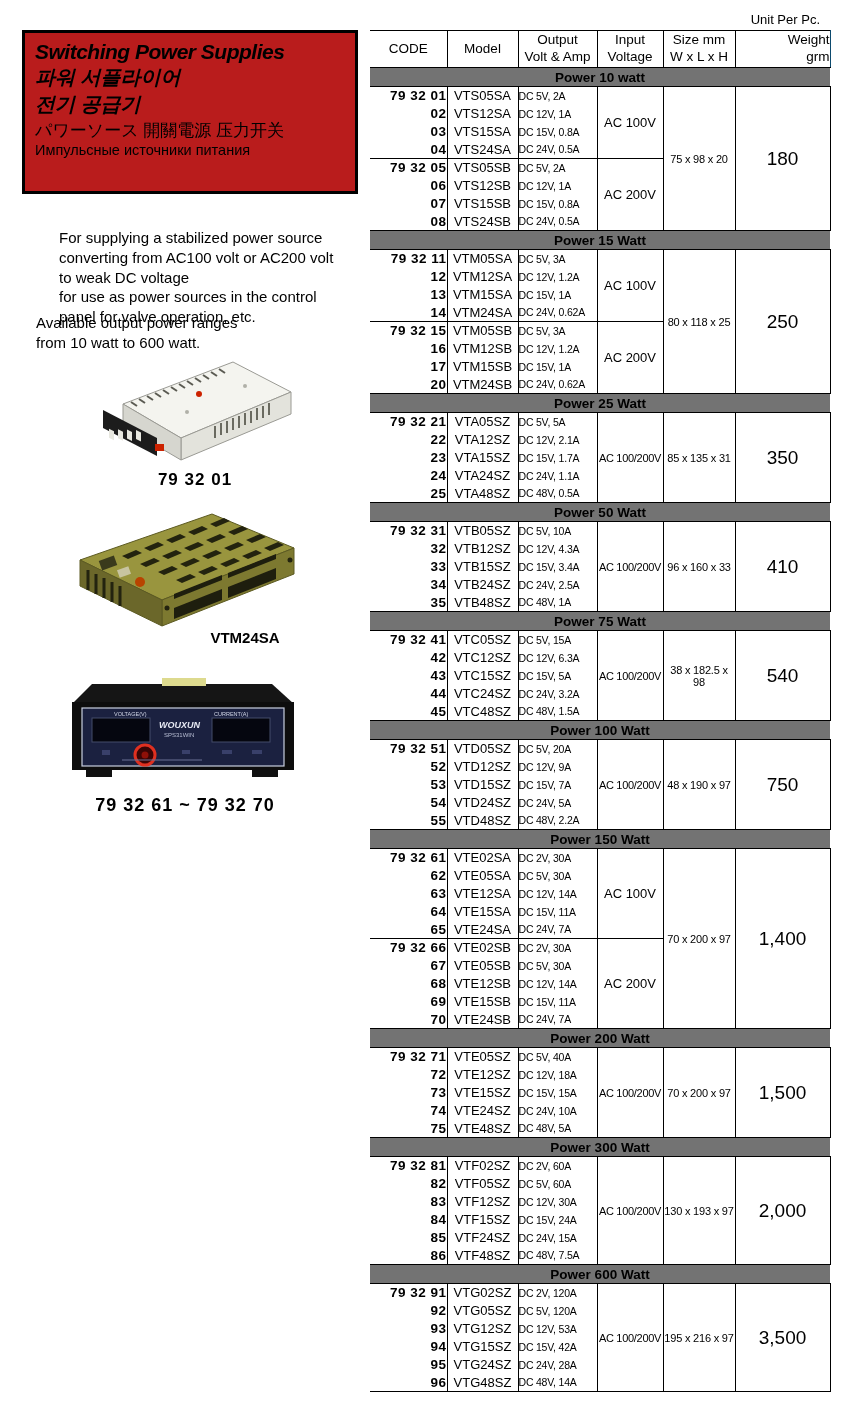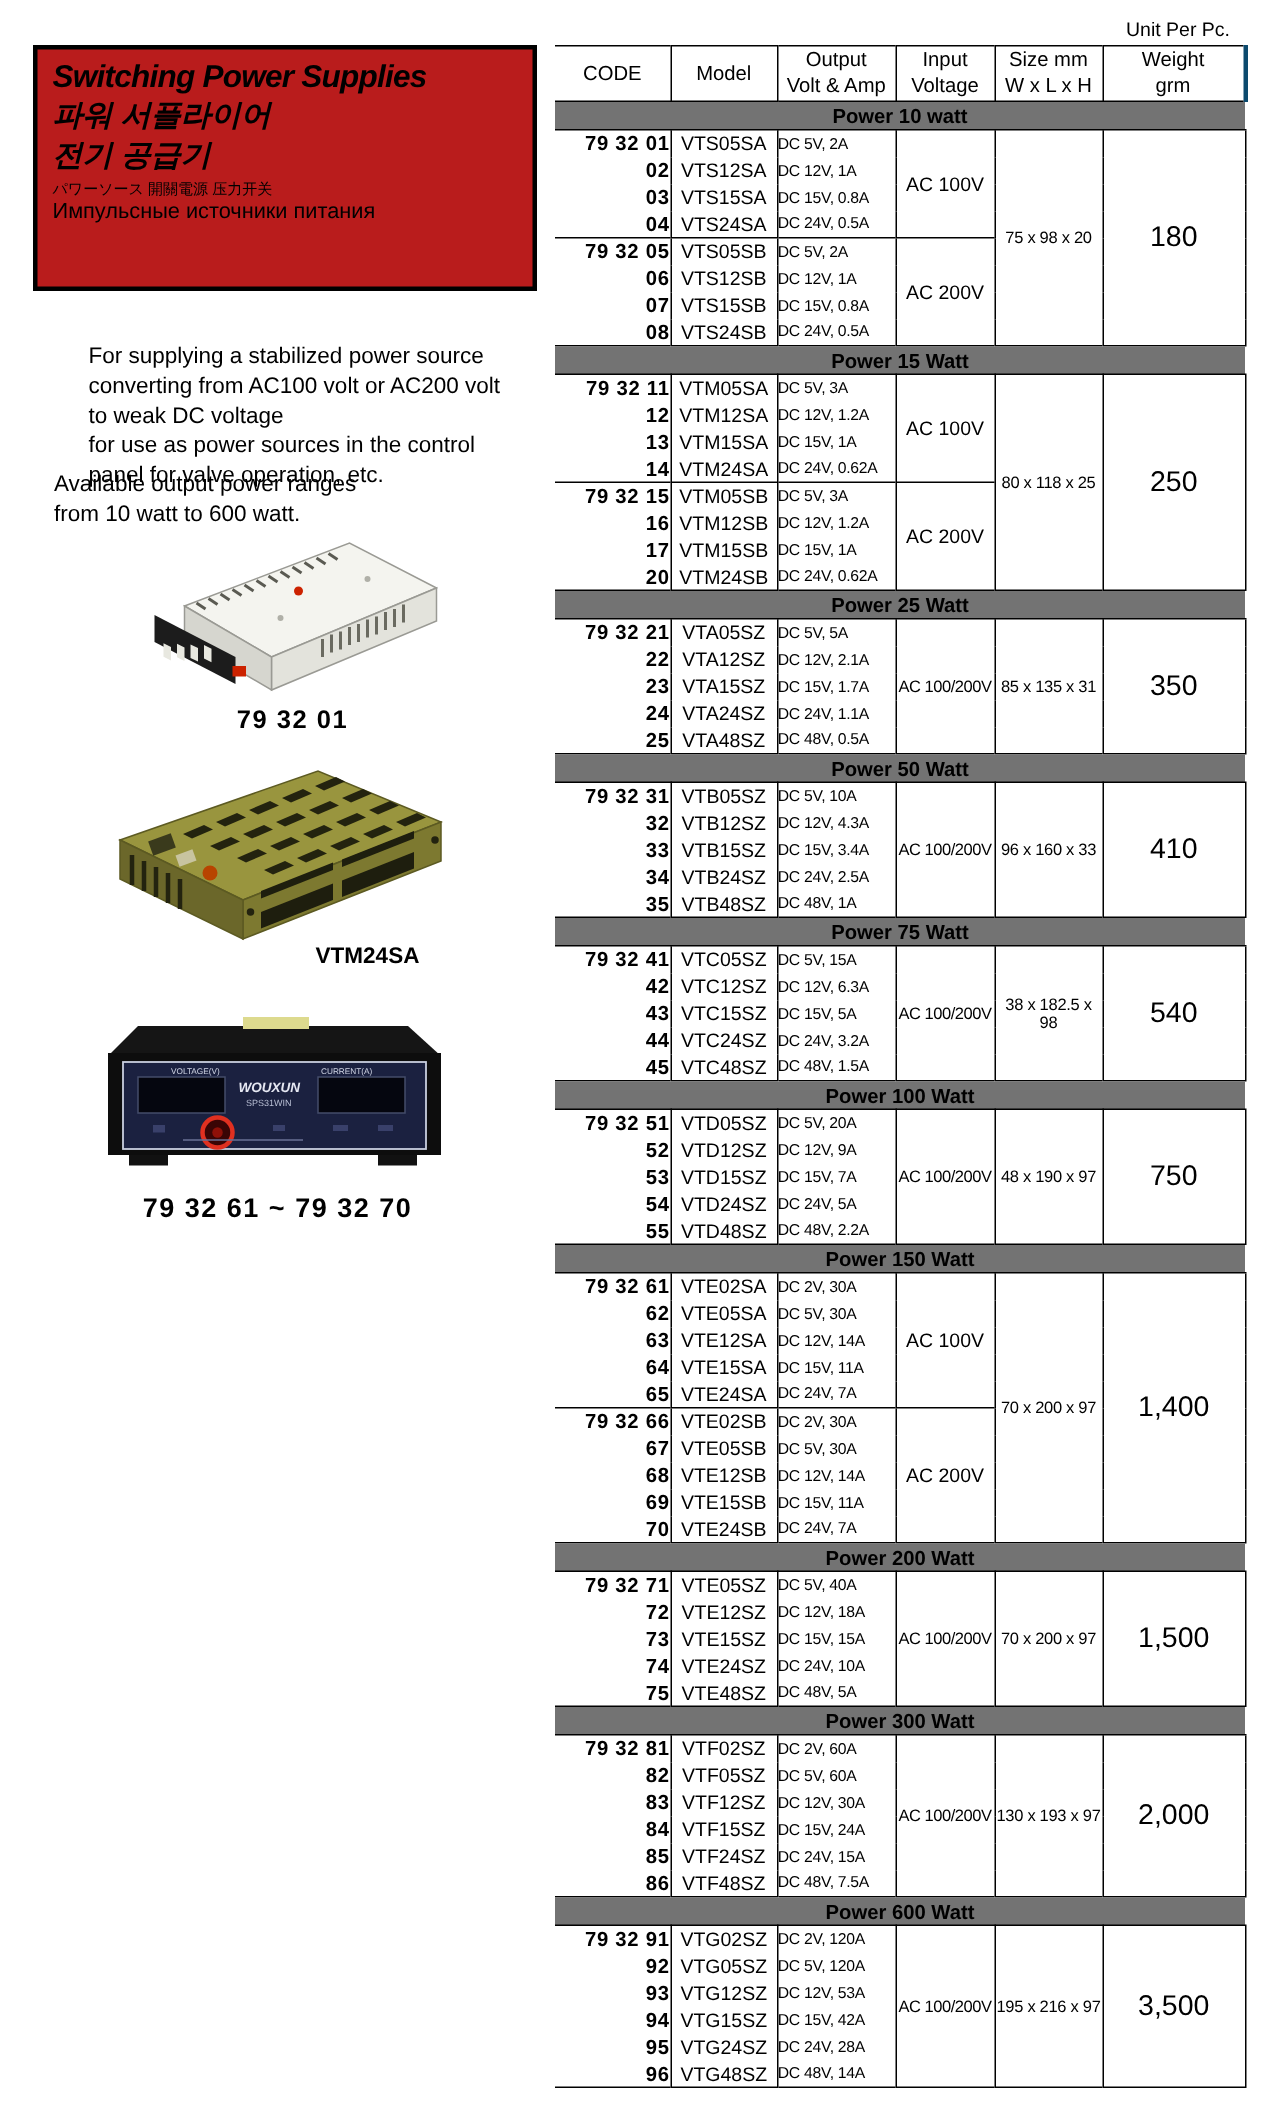--- a/index.html
+++ b/index.html
@@ -8,21 +8,21 @@
   #page { position:relative; width:852px; height:1402px; background:#fff; overflow:hidden; }
 
   
   .title-box {
     position:absolute; left:22px; top:30px; width:336px; min-height:164px;
     background:#b91c1c; border:3px solid #000; padding:7px 10px 8px 10px;
   }
   .title-box .main-title { font-size:21px; font-weight:bold; font-style:italic; letter-spacing:-0.5px; }
   .title-box .kr { font-size:20px; font-weight:bold; font-style:italic; line-height:1.35; }
   .title-box .es { font-size:14.5px; margin-top:2px; }
-  .title-box .cjk { font-size:10px; margin-top:1px; }
+  .title-box .cjk { font-size:17px; margin-top:1px; }
   .title-box .ru { font-size:14.5px; }
 
   .desc { position:absolute; left:30px; width:326px; font-size:15px; line-height:1.32; white-space:pre-line; }
   .desc1 { top:228px;margin-left:29px; }
   .desc2 { top:313px; left:36px; }
 
   .photo { position:absolute; }
   .caption { position:absolute; font-weight:bold; text-align:center; }
   .cap1 { left:110px; top:470px; width:170px; font-size:17px; letter-spacing:1px; }
   .cap2 { left:180px; top:629px; width:130px; font-size:15px; }
@@ -32,21 +32,21 @@
   .table-wrap { position:absolute; left:370px; top:12px; width:460px; }
   .unit-note { text-align:right; padding-right:10px; font-size:13px; margin-bottom:3px; }
 
   table.catalog { border-collapse:collapse; width:460px; table-layout:fixed;
                   border-top:1.5px solid #000; border-bottom:1.5px solid #000; }
   table.catalog td { padding:0; vertical-align:middle; overflow:hidden; }
 
   thead tr { height:37px; }
   thead td { border-bottom:1.5px solid #000; border-right:1px solid #000;
              text-align:center; font-size:13.5px; line-height:1.25; white-space:pre-line; }
-  thead td:last-child { border-right:3px solid #0c4a6e; }
+  thead td:last-child { border-right:1px solid #0c4a6e;text-align:right; }
 
   tr.section-row { height:19px; }
   tr.section-row td {
     background:#737373; border-top:1.5px solid #000; border-bottom:1.5px solid #000;
     font-weight:bold; font-size:13.5px; text-align:center;
   }
 
   tr.data-row { height:18px; }
   td.code   { font-weight:bold; font-size:13.5px; text-align:right; padding-right:9px;
               border-right:1px solid #000; letter-spacing:0.5px; }

